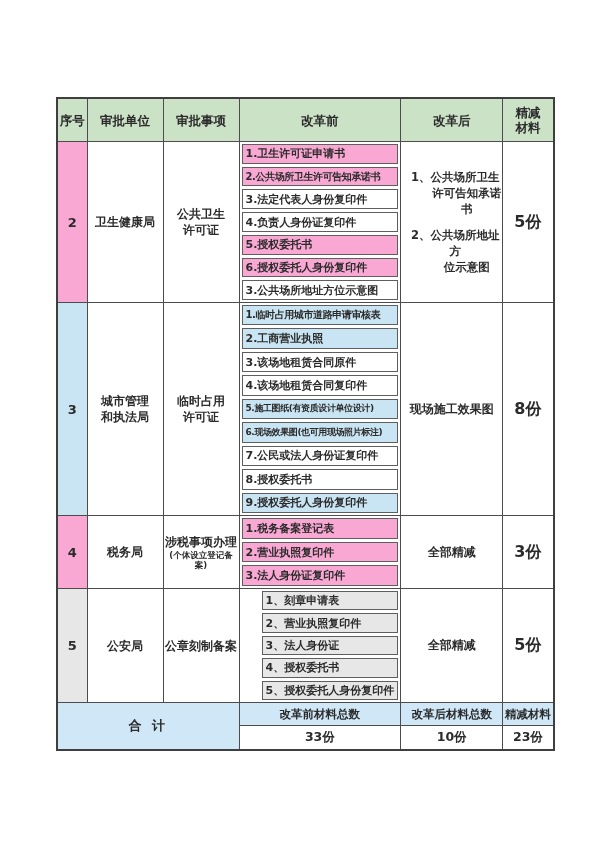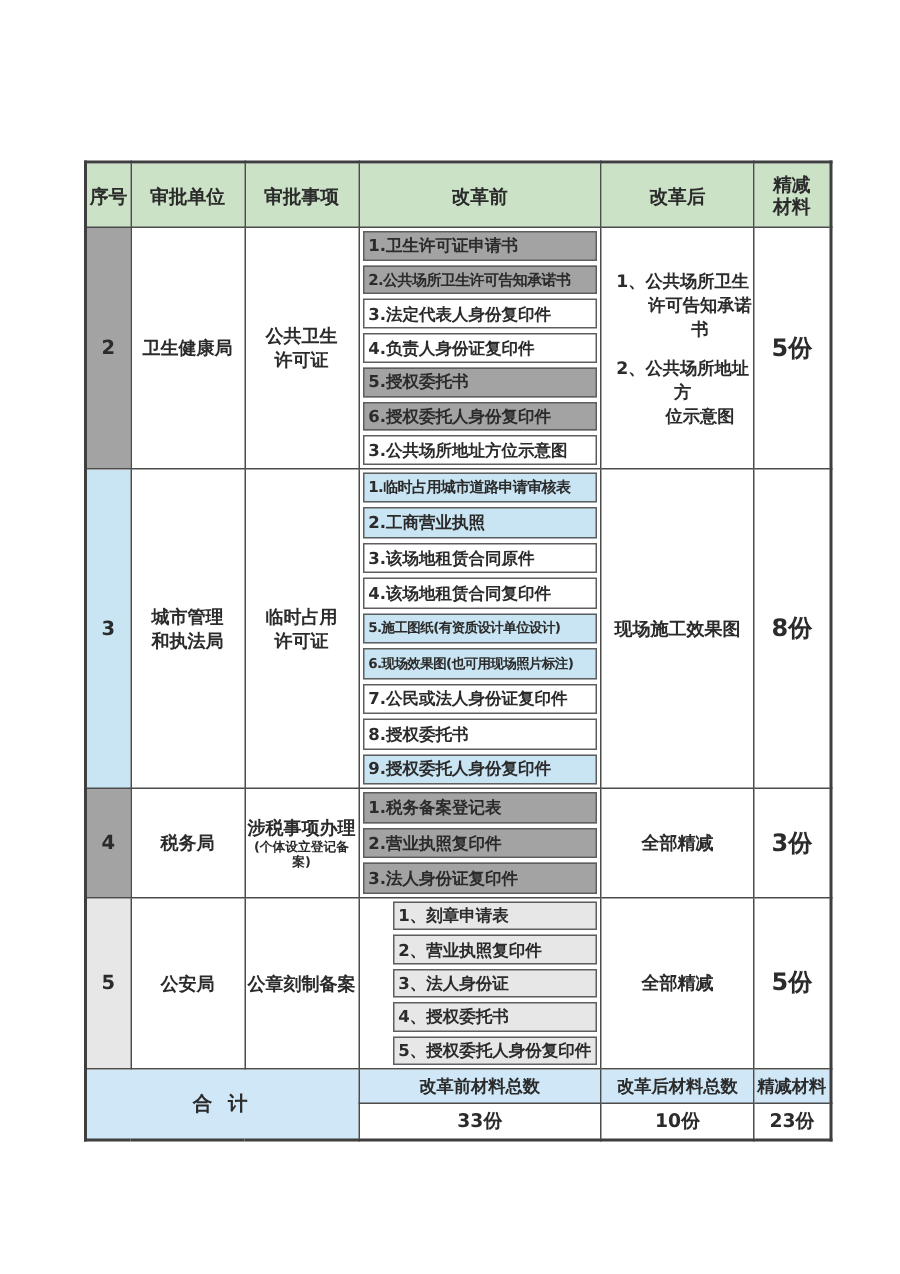--- a/index.html
+++ b/index.html
@@ -1,32 +1,32 @@
 <!DOCTYPE html>
 <html><head>
 <meta charset="utf-8">
 <style>
   html,body { margin:0; padding:0; }
   body {
     width:600px; height:849px; background:#ffffff; position:relative;
     font-family:"DejaVu Sans", sans-serif; color:#2b2b2b;
   }
   table.t {
-    position:absolute; left:56px; top:107px;
+    position:absolute; left:56px; top:97px;
     border-collapse:collapse; table-layout:fixed;
     border:2px solid #3f3f3f;
   }
   th, td { border:1px solid #4c4c4c; padding:0; overflow:hidden; }
   thead th {
     background:#cbe2c7; font-size:12.5px; font-weight:bold;
     height:42px; line-height:15px; text-align:center;
   }
   .line { display:block; }
   
-  [data-tone="lavender"] { background:#a3a3a3; }
+  [data-tone="lavender"] { background:#f9a8d4; }
   [data-tone="blue"]     { background:#c9e4f2; }
   [data-tone="gray"]     { background:#e7e7e7;margin-left:20px; }
   [data-tone="white"]    { background:#ffffff; }
   
   tr.r2 { height:161px; } tr.r3 { height:213px; } tr.r4 { height:73px; } tr.r5 { height:114px; }
   td.seq { font-size:13px; font-weight:bold; text-align:center; }
   td.unit, td.itemname { font-size:12px; font-weight:bold; text-align:center; line-height:16px; }
   .note { display:block; font-size:8.5px; line-height:10px; font-weight:bold; }
   td.before { padding:0; vertical-align:top; }
   .stack { display:flex; flex-direction:column; gap:3px; padding:2px; box-sizing:border-box; }

